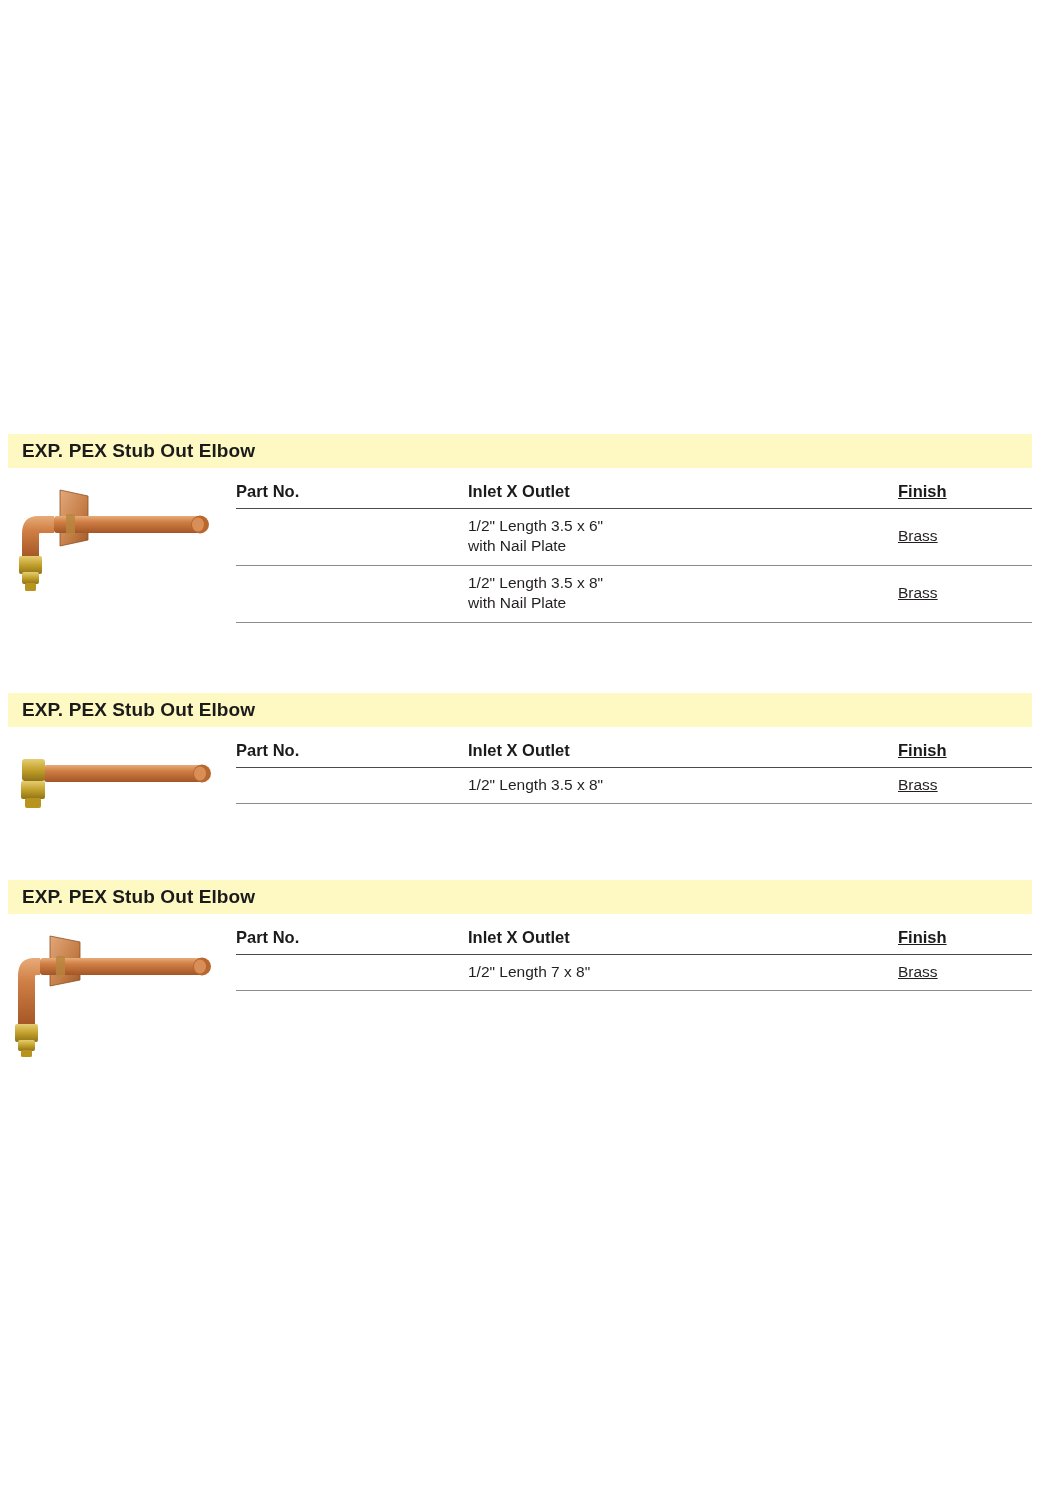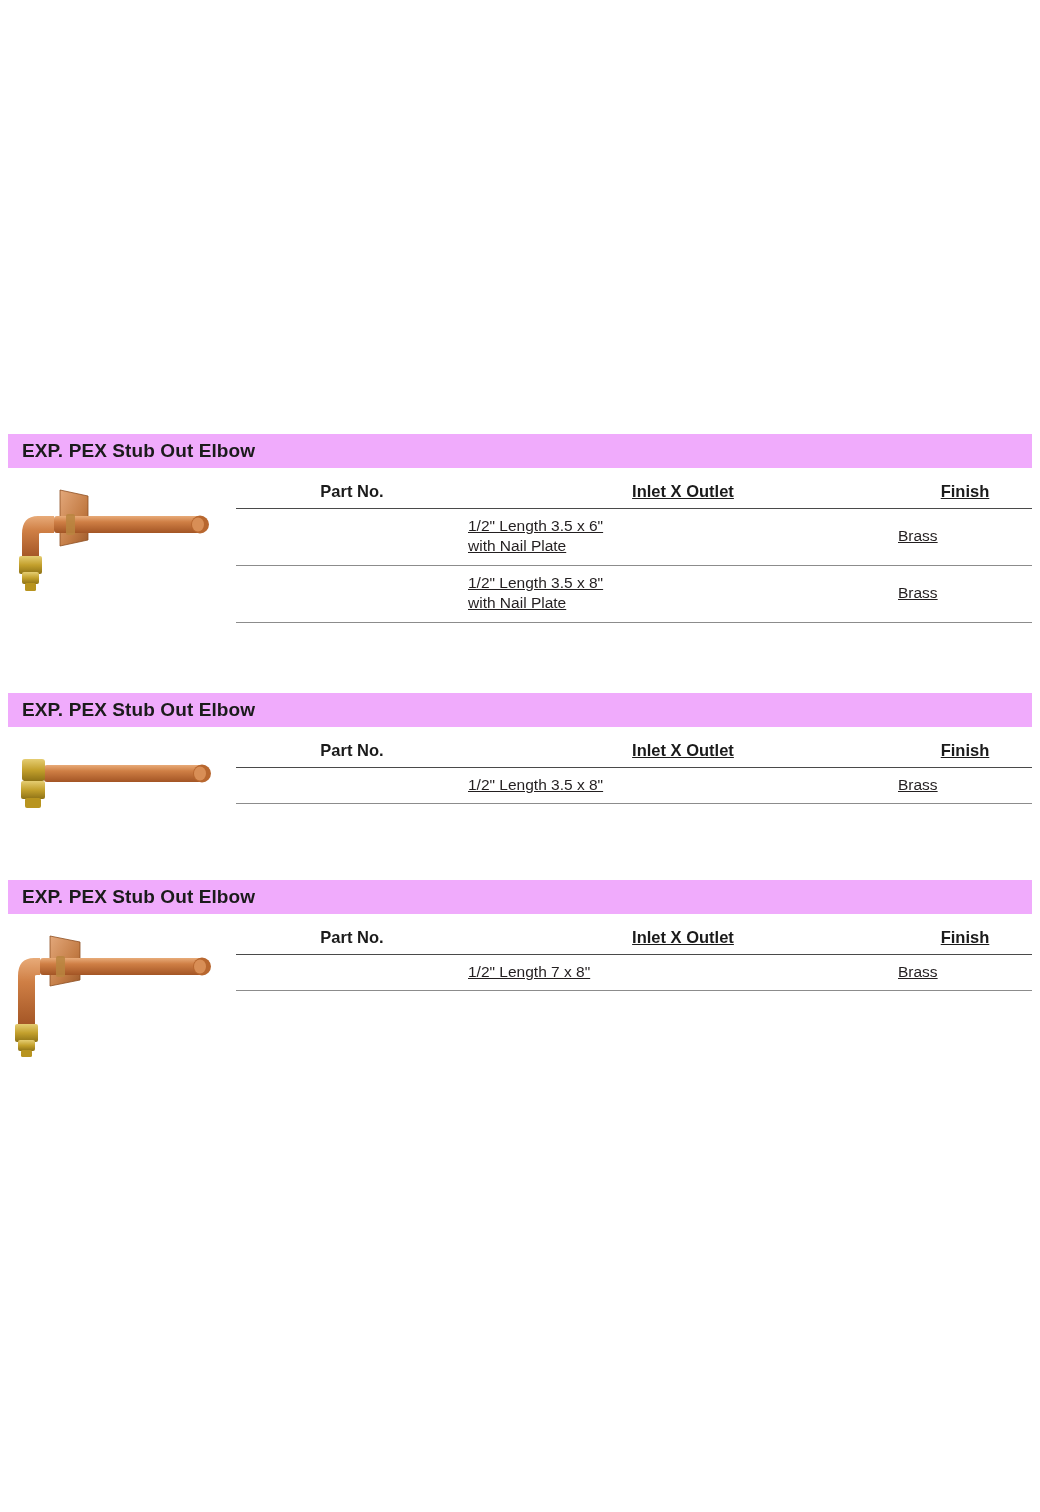--- a/index.html
+++ b/index.html
@@ -23,21 +23,21 @@
     height: 1512px;
   }
 
   
   .section {
     position: absolute;
     left: 0;
     width: 1040px;
   }
   .section-header {
-    background: #f0abfc;
+    background: #fef9c3;
     height: 34px;
     width: 1024px;
     margin-left: 8px;
     display: flex;
     align-items: center;
   }
   .section-title {
     font-size: 19px;
     font-weight: bold;
     color: #1b1b1b;
@@ -50,38 +50,38 @@
     position: absolute;
     left: 236px;
     width: 796px;
   }
   table.spec {
     border-collapse: collapse;
     width: 796px;
     table-layout: fixed;
   }
   table.spec th {
-    text-align: center;
+    text-align: left;
     font-size: 16.5px;
     font-weight: bold;
     color: #1b1b1b;
     padding: 4px 0 7px 0;
     border-bottom: 1.6px solid #4a4a4a;
     vertical-align: bottom;
   }
   table.spec td {
     font-size: 15.5px;
     color: #231f20;
     padding: 7px 0 8px 0;
     border-bottom: 1.1px solid #8c8c8c;
     vertical-align: middle;
     line-height: 1.32;
   }
   .col-part   { width: 232px; }
-  .col-inlet  { width: 430px; text-decoration: underline; }
+  .col-inlet  { width: 430px; }
   .col-finish { width: 134px; text-decoration: underline; }
   .cell-inlet { padding-left: 2px; }
 
   
   .product-img {
     position: absolute;
     left: 0;
   }
   .product-img svg { display: block; }
 </style>

